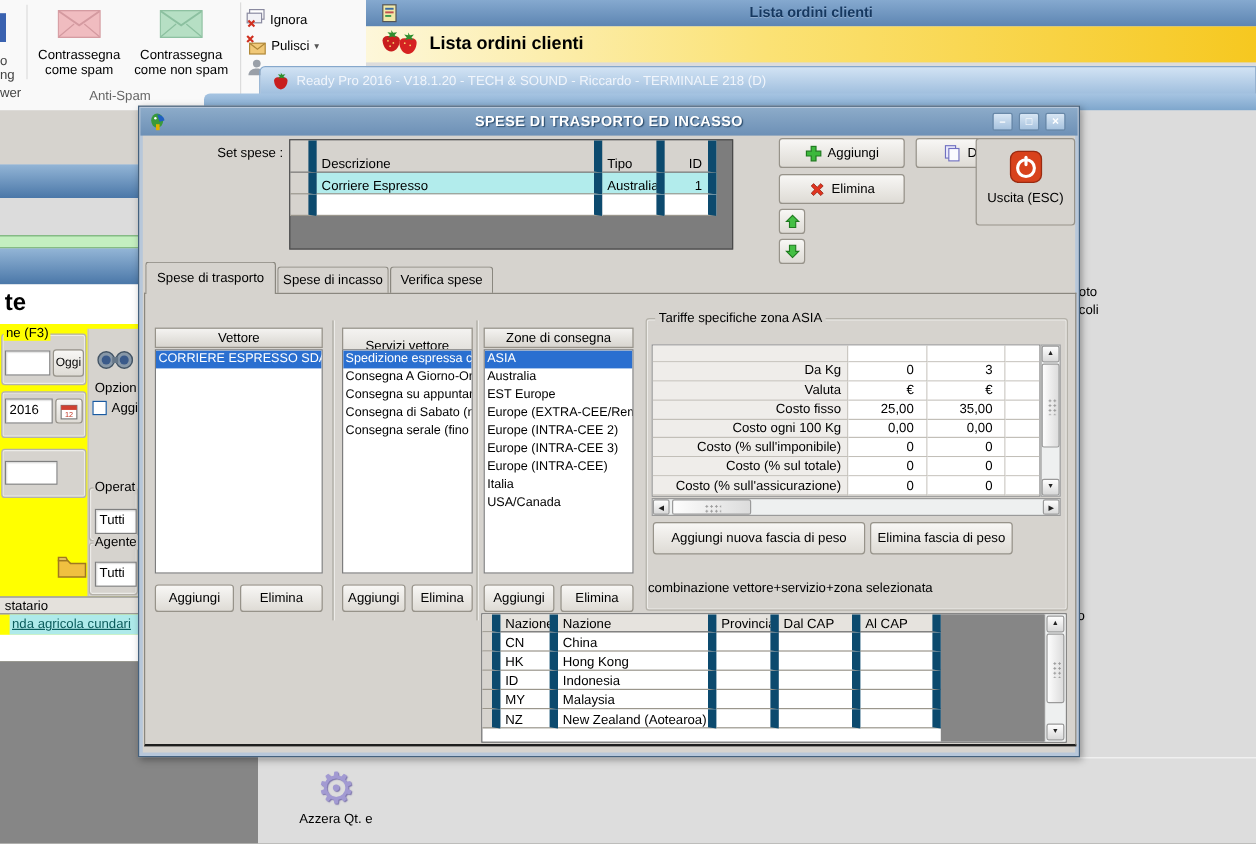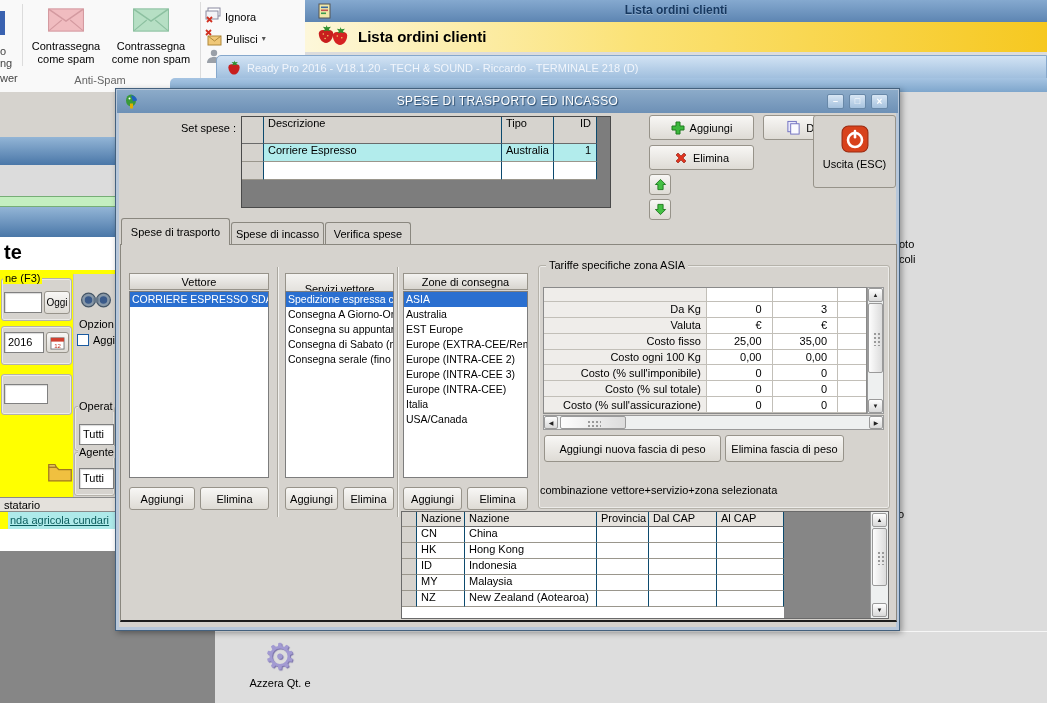--- a/index.html
+++ b/index.html
@@ -9,21 +9,21 @@
 .btn{position:absolute;display:flex;align-items:center;justify-content:center;gap:5px;background:linear-gradient(#f8f7f5,#dedbd5);border:1px solid #97938a;border-radius:3px;font-size:11px;cursor:default}
 .sunken{background:#fff;border:1px solid #808080;box-shadow:inset 1px 1px 1px rgba(0,0,0,.15)}
 .lhead{position:absolute;display:flex;align-items:center;justify-content:center;background:linear-gradient(#f4f3f1,#d8d5cf);border:1px solid #97938a;font-size:11px}
 .listbox{position:absolute;background:#fff;border:1px solid #7d7d7d;overflow:hidden}
 .li{height:15px;line-height:15px;padding:0 2px;white-space:nowrap;font-size:10.5px}
 .li.sel{background:#2a6fd0;color:#fff}
 .groove{position:absolute;border:1px solid #b5b2aa;border-radius:3px;box-shadow:inset 0 0 0 1px #ecebe8}
 .legend{position:absolute;background:#d6d3ce;padding:0 3px;font-size:11px;line-height:12px}
 .bluebar{background:linear-gradient(180deg,#93b5d6,#4a77a8)}
 .tabinact{position:absolute;background:#d6d3ce;border:1px solid #8a877f;border-bottom:none;border-radius:3px 3px 0 0;display:flex;align-items:center;justify-content:center}
-.cell{display:flex;align-items:flex-start;border-right:1px solid #0c4a6e;border-bottom:1px solid #9a968c;overflow:hidden;white-space:nowrap}
+.cell{display:flex;align-items:flex-end;border-right:7px solid #0c4a6e;border-bottom:1px solid #9a968c;overflow:hidden;white-space:nowrap}
 .sbarr{position:absolute;background:linear-gradient(#fefefe,#d9d9d9);border:1px solid #9a9a9a;display:flex;align-items:center;justify-content:center;font-size:6px;color:#222;border-radius:2px}
 .thumb{position:absolute;background:linear-gradient(90deg,#fdfdfd,#dcdcdc);border:1px solid #9a9a9a;border-radius:2px}
 .grip{position:absolute;background:radial-gradient(#9a9a9a 28%,transparent 32%) 0 0/4px 4px}
 .tl{display:flex;align-items:center;justify-content:flex-end;padding-right:5px;background:#efedea;border-right:1px solid #c2bfb8;border-bottom:1px solid #c2bfb8;overflow:hidden;white-space:nowrap}
 .tv{display:flex;align-items:center;justify-content:flex-end;padding-right:10px;background:#fff;border-right:1px solid #c2bfb8;border-bottom:1px solid #c2bfb8}
 </style>
 </head>
 <body>
 
 <div class="canvas">
@@ -214,21 +214,21 @@
 
     <div class="a" style="left:1px;top:1px;width:781px;height:23px;background:linear-gradient(180deg,#8cabc9,#6d90b6)">
       <span class="a" style="left:7px;top:3px">
         <svg width="16" height="17" viewBox="0 0 16 16">
             <ellipse cx="7" cy="7" rx="5" ry="6" fill="#3a9a3a"></ellipse>
             <path d="M7 2c3 0 6 2 6 5l-4 1z" fill="#2060c0"></path>
             <rect x="6" y="10" width="3" height="5" fill="#e0b000"></rect>
             <circle cx="5.5" cy="5" r="1" fill="#fff"></circle>
           </svg>
       </span>
-      <div style="width:100%;text-align:center;line-height:23px;font-weight:normal;font-size:12px;color:#fff;text-shadow:1px 1px 1px #2a4a6a;letter-spacing:.4px">SPESE DI TRASPORTO ED INCASSO</div>
+      <div style="width:100%;text-align:center;line-height:23px;font-weight:bold;font-size:12px;color:#fff;text-shadow:1px 1px 1px #2a4a6a;letter-spacing:.4px">SPESE DI TRASPORTO ED INCASSO</div>
       <div class="a" style="left:710px;top:4px;width:17px;height:15px;background:linear-gradient(#d8e6f4,#a6c2de);border:1px solid #6888a8;border-radius:2px;color:#fff;font-weight:bold;font-size:9px;text-align:center;line-height:12px">–</div>
       <div class="a" style="left:732px;top:4px;width:17px;height:15px;background:linear-gradient(#d8e6f4,#a6c2de);border:1px solid #6888a8;border-radius:2px;color:#fff;font-weight:bold;font-size:9px;text-align:center;line-height:13px">□</div>
       <div class="a" style="left:754px;top:4px;width:17px;height:15px;background:linear-gradient(#d8e6f4,#a6c2de);border:1px solid #6888a8;border-radius:2px;color:#fff;font-weight:bold;font-size:10px;text-align:center;line-height:13px">×</div>
     </div>
 
     <div class="a" style="left:30px;top:33px;width:90px;text-align:right">Set spese :</div>
     <div class="a" style="left:125px;top:27px;width:370px;height:92px;background:#7d7d7d;border:1px solid #4a4a4a">
       <div class="a cell" style="left:0;top:0;width:22px;height:27px;background:#d6d3ce;border-bottom-color:#6a6a6a"></div>
       <div class="a cell" style="left:22px;top:0;width:238px;height:27px;background:#d6d3ce;padding-left:4px;border-bottom-color:#6a6a6a">
           <span>Descrizione</span>

